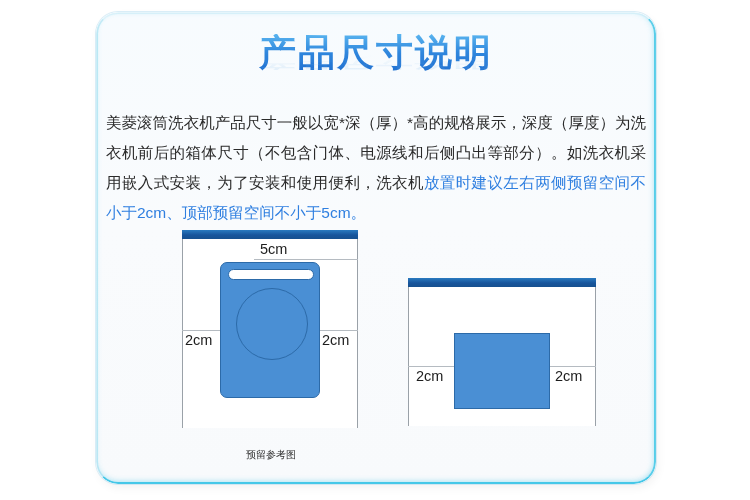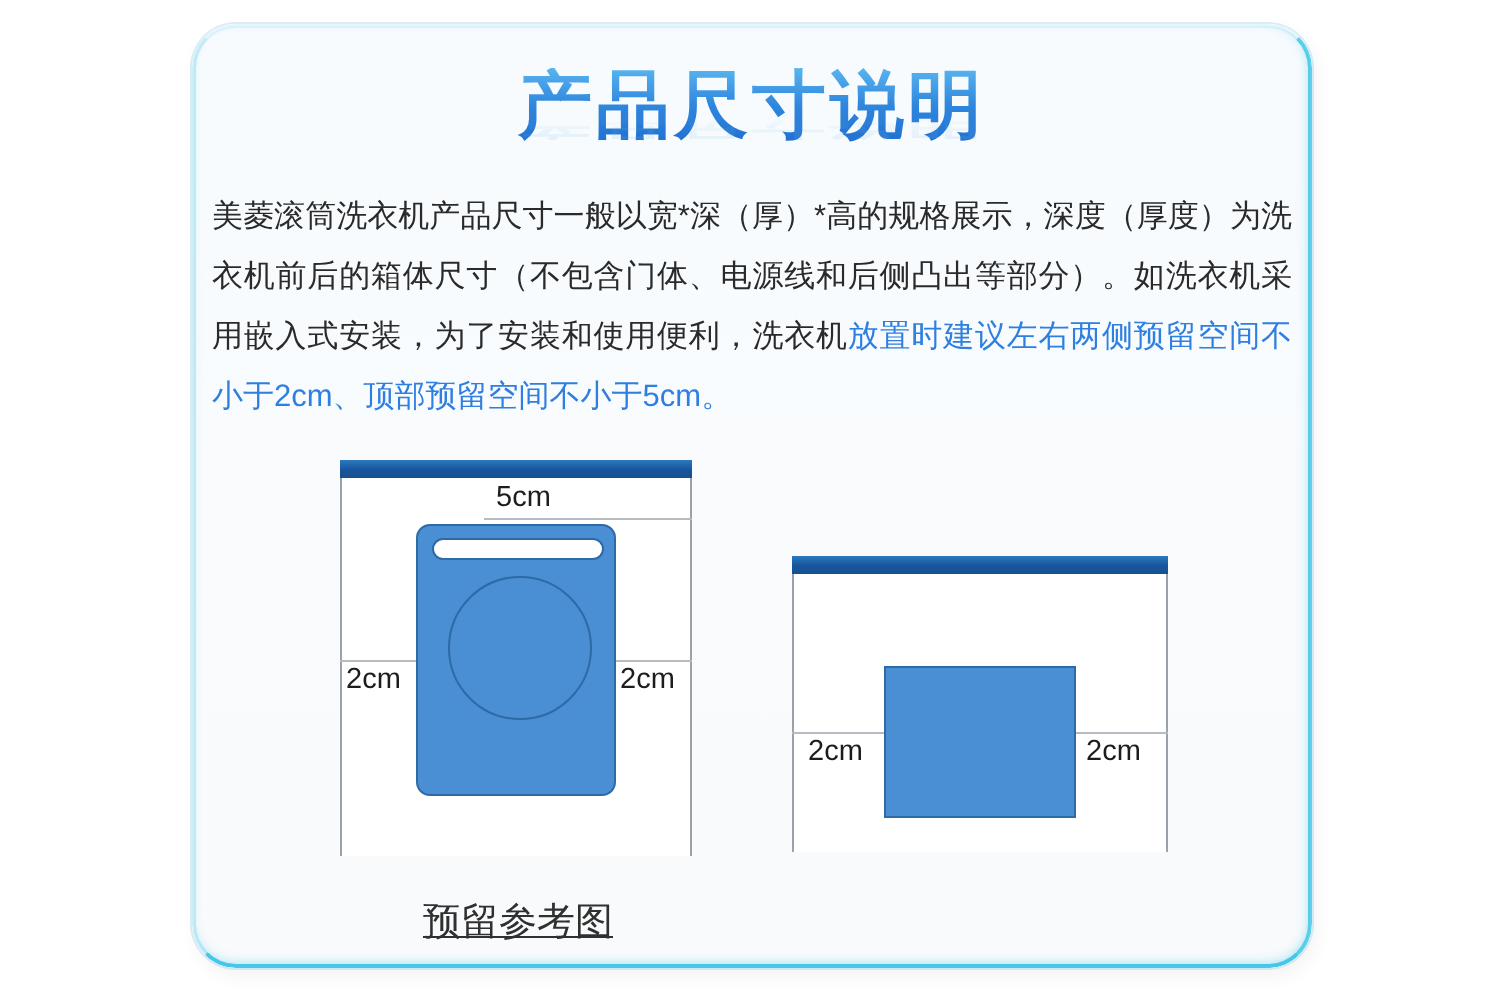--- a/index.html
+++ b/index.html
@@ -92,36 +92,36 @@
     color: transparent;
     -webkit-text-fill-color: transparent;
     opacity: 0.55;
     pointer-events: none;
   }
 
   
   .copy {
     position: absolute;
     left: 10px;
-    top: 82px;
+    top: 96px;
     width: 540px;
     font-size: 15.5px;
     line-height: 30px;
     color: #2a2a2a;
     text-align: justify;
     text-justify: inter-ideograph;
   }
   .copy .hl {
     color: #2f7fe0;
   }
 
   
   .diagrams {
     position: absolute;
-    left: 0;
+    left: 12px;
     top: 218px;
     width: 584px;
     height: 250px;
   }
 
   .fig {
     position: absolute;
   }
   .fig-left  { left: 74px;  top: 0px;  width: 178px; height: 250px; }
   .fig-right { left: 300px; top: 48px; width: 190px; height: 202px; }
@@ -218,25 +218,24 @@
     font-size: 14.5px;
     color: #1d1d1d;
     background: transparent;
     white-space: nowrap;
     line-height: 1;
   }
 
   
   .caption {
     position: absolute;
-    font-size: 19px;
+    font-size: 10px;
     color: #303030;
     text-align: center;
     white-space: nowrap;
-    text-decoration: underline;
   }
   .cap-left  { left: 74px;  top: 218px; width: 178px; }
   .cap-right { left: 300px; top: 218px; width: 190px; }
 </style>
 </head>
 <body>
 
 <div id="stage">
 
   <div class="card">

